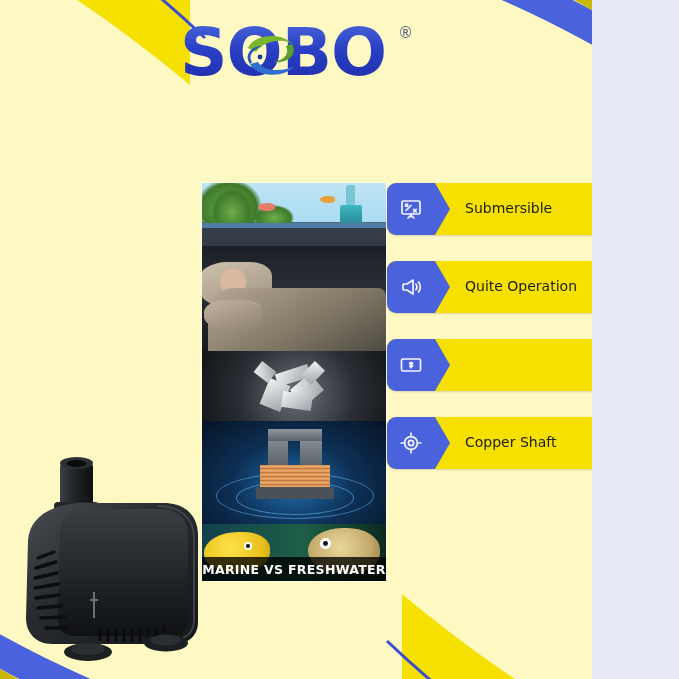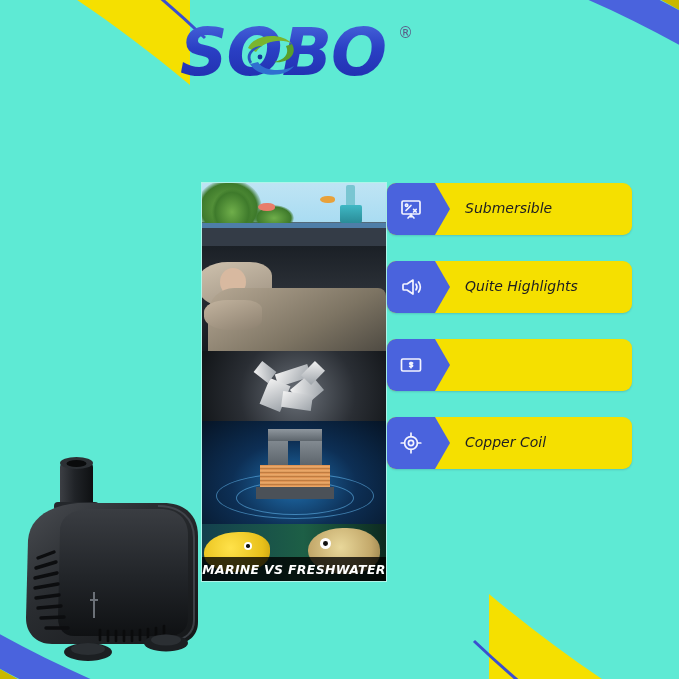--- a/index.html
+++ b/index.html
@@ -2,21 +2,21 @@
 <html><head>
 <meta charset="utf-8">
 <style>
   html,body{margin:0;padding:0;}
   body{
     width:679px;height:679px;overflow:hidden;
     background:#e7e9f7;
     font-family:"Liberation Sans", sans-serif;
     position:relative;
   }
-  #stage{position:absolute;inset:0;width:679px;height:679px;overflow:hidden;background:#5eead4;font-style:italic;}
+  #stage{position:absolute;inset:0;width:592px;height:679px;overflow:hidden;background:#fef9c3;}
 
   
   .deco{position:absolute;pointer-events:none;}
   .tl{top:-150px;left:-210px;width:420px;height:300px;}
   .br{bottom:-150px;right:-210px;width:420px;height:300px;transform:rotate(180deg);}
   .tr{top:-118px;right:-130px;width:330px;height:280px;}
   .bl{bottom:-118px;left:-130px;width:330px;height:280px;transform:rotate(180deg);}
 
   
   #logo-area{position:absolute;left:0;top:8px;width:679px;height:88px;}
@@ -235,41 +235,41 @@
     </div>
 
     <div class="feature">
       <div class="badge">
         <svg viewBox="0 0 24 24" fill="none" stroke="#f3f4ff" stroke-width="1.7" stroke-linecap="round" stroke-linejoin="round">
           <path d="M4 10v4a1 1 0 0 0 1 1h3l6 4V5L8 9H5a1 1 0 0 0-1 1z"></path>
           <path d="M17 9.2c1.1 1.6 1.1 4 0 5.6"></path>
           <path d="M19.6 7c2 2.9 2 7.1 0 10"></path>
         </svg>
       </div>
-      <div class="feat-label">Quite Highlights</div>
+      <div class="feat-label">Quite Operation</div>
     </div>
 
     <div class="feature">
       <div class="badge">
         <svg viewBox="0 0 24 24" fill="none" stroke="#f3f4ff" stroke-width="1.7" stroke-linecap="round" stroke-linejoin="round">
           <rect x="2.5" y="6" width="19" height="12" rx="1.4"></rect>
           <path d="M12 9.3v5.4M13.6 10.1c-.5-.5-2.9-.8-2.9.6 0 1.3 2.9.7 2.9 2 0 1.3-2.4 1.1-2.9.6"></path>
         </svg>
       </div>
     </div>
 
     <div class="feature">
       <div class="badge">
         <svg viewBox="0 0 24 24" fill="none" stroke="#f3f4ff" stroke-width="1.7" stroke-linecap="round" stroke-linejoin="round">
           <circle cx="12" cy="12" r="6.4"></circle>
           <circle cx="12" cy="12" r="2.6"></circle>
           <path d="M12 2.2v3.2M12 18.6v3.2M2.2 12h3.2M18.6 12h3.2"></path>
         </svg>
       </div>
-      <div class="feat-label">Copper Coil</div>
+      <div class="feat-label">Copper Shaft</div>
     </div>
 
 
   </div>
 
   <svg id="pump" viewBox="0 0 215 239">
     <defs>
       <linearGradient id="gBody" x1="0" y1="0" x2="1" y2="1">
         <stop offset="0%" stop-color="#4a4d52"></stop>
         <stop offset="38%" stop-color="#2a2d31"></stop>

